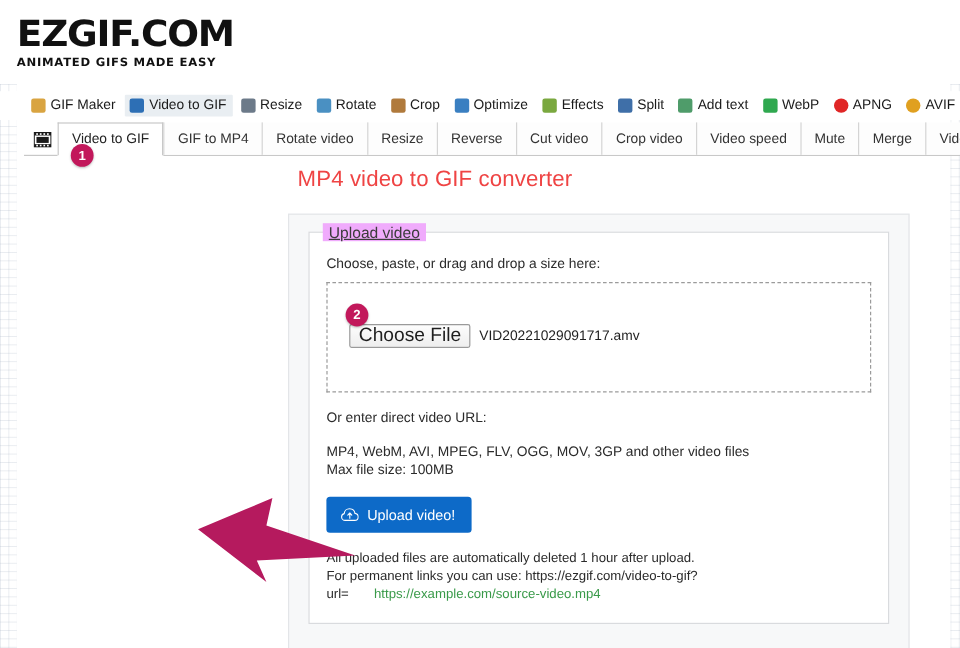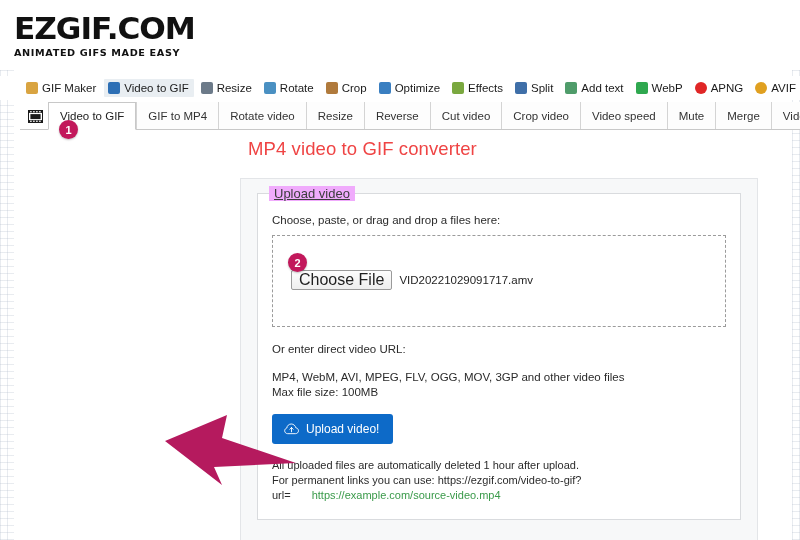--- a/index.html
+++ b/index.html
@@ -426,21 +426,21 @@
 </div>
 
 <div class="content">
 
   <h1 class="page-title">MP4 video to GIF converter</h1>
 
   <div class="panel">
     <fieldset class="fieldset">
       <div class="legend">Upload video</div>
 
-      <div class="field-label">Choose, paste, or drag and drop a files here:</div>
+      <div class="field-label">Choose, paste, or drag and drop a size here:</div>
 
       <div class="dropzone">
         <div class="file-row">
           <button type="button" class="choose-file-btn">Choose File</button>
           <span class="file-name">VID20221029091717.amv</span>
         </div>
       </div>
 
       <div class="url-label">Or enter direct video URL:</div>
 

